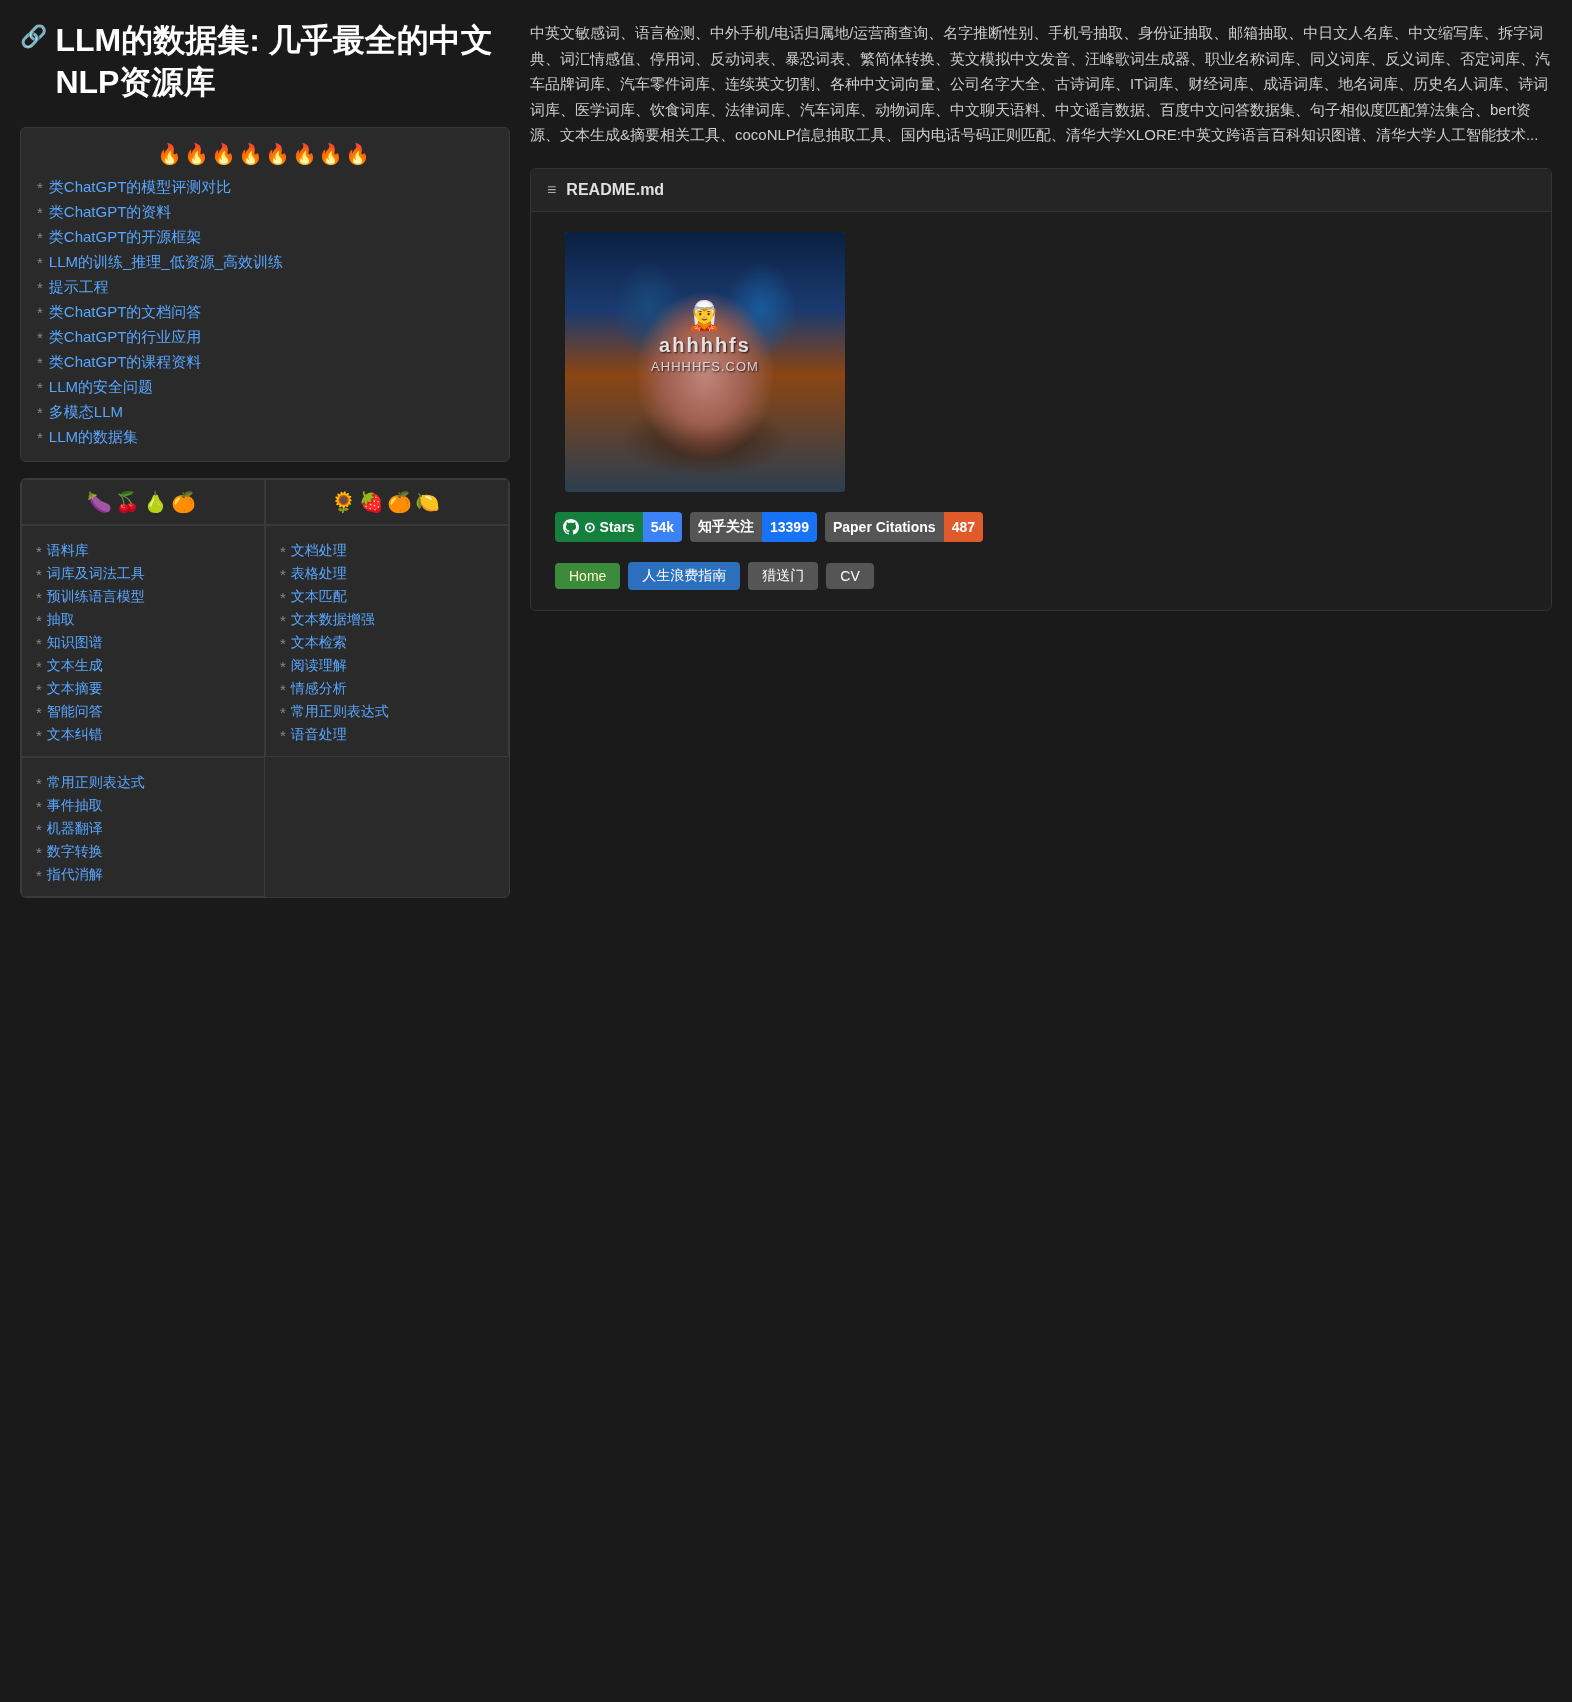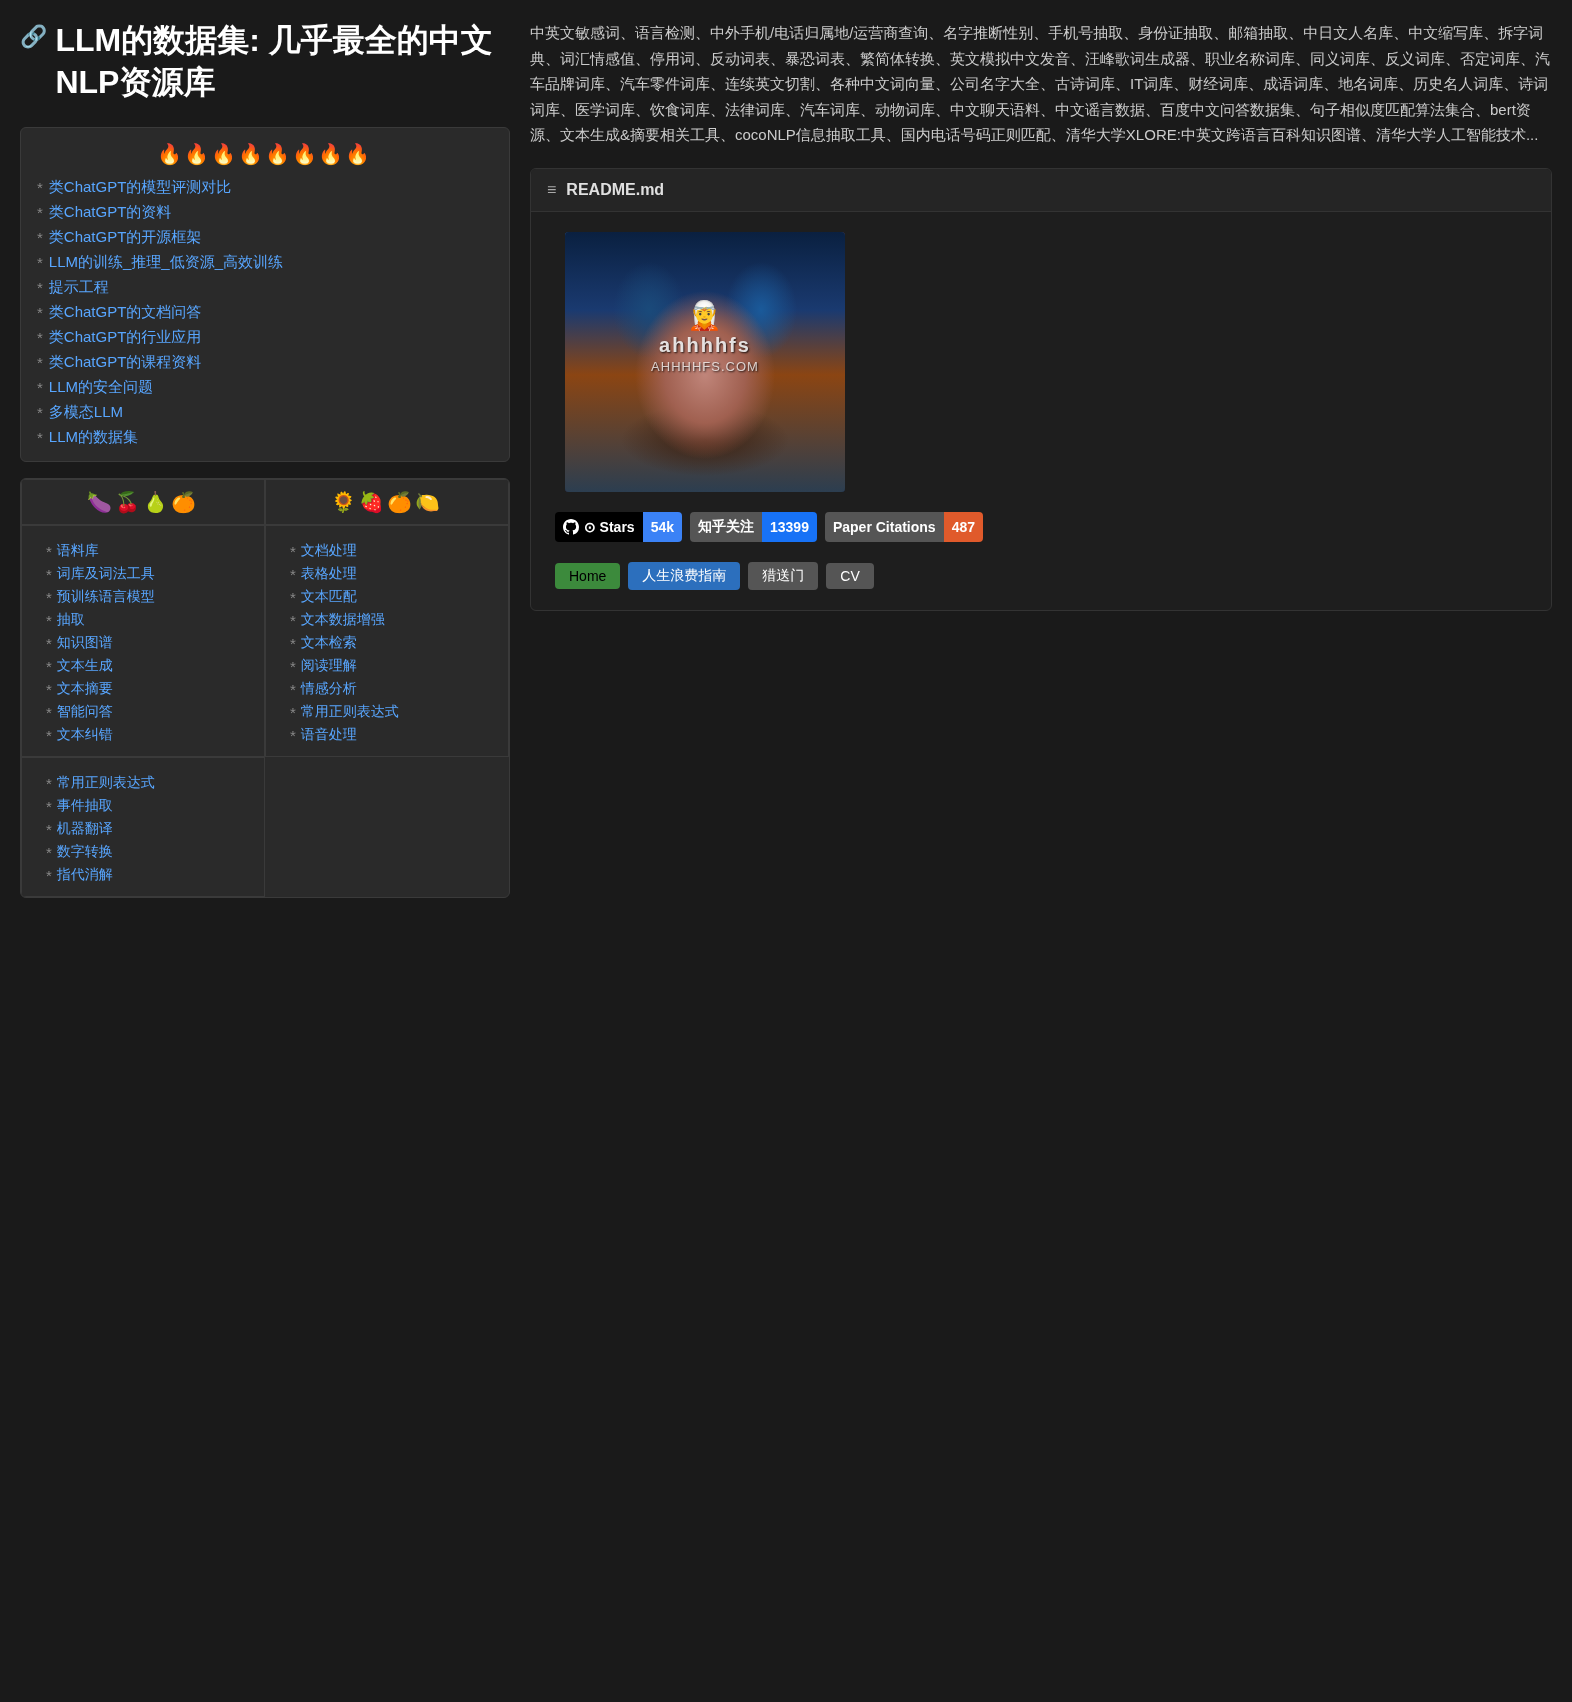--- a/index.html
+++ b/index.html
@@ -83,21 +83,21 @@
     
     .grid-section {
       display: grid;
       grid-template-columns: 1fr 1fr;
       border: 1px solid #3a3a3a;
       border-radius: 6px;
       overflow: hidden;
       background: #2a2a2a;
     }
     .grid-cell {
-      padding: 12px 24px;
+      padding: 12px 14px;
       border: 1px solid #3a3a3a;
     }
     .grid-cell-header {
       font-size: 20px;
       text-align: center;
       padding: 10px 14px;
       border-bottom: 1px solid #3a3a3a;
       letter-spacing: 3px;
     }
     .col-header-left {
@@ -256,21 +256,21 @@
       align-items: center;
       gap: 5px;
     }
     .badge-value {
       padding: 0 8px;
       height: 100%;
       display: flex;
       align-items: center;
       color: #fff;
     }
-    .badge-stars .badge-label { background: #000000; }
+    .badge-stars .badge-label { background: #15803d; }
     .badge-stars .badge-value { background: #3b82f6; }
     .badge-zhihu .badge-label { background: #555; }
     .badge-zhihu .badge-value { background: #1772f6; }
     .badge-citations .badge-label { background: #555; }
     .badge-citations .badge-value { background: #e05a2b; text-align: center; }
 
     
     .nav-links-row {
       display: flex;
       flex-wrap: wrap;
@@ -279,21 +279,21 @@
     }
     .nav-link-btn {
       padding: 5px 14px;
       border-radius: 4px;
       font-size: 14px;
       font-weight: 500;
       cursor: pointer;
       text-decoration: none;
       display: inline-block;
     }
-    .nav-link-home { background: #3c8a3c; color: #000000; }
+    .nav-link-home { background: #3c8a3c; color: #fef9c3; }
     .nav-link-life { background: #2c6fbd; color: #fff; }
     .nav-link-hunt { background: #555; color: #fff; }
     .nav-link-cv { background: #555; color: #fff; }
 
     
     .grid-link-list {
       list-style: none;
       display: flex;
       flex-direction: column;
       gap: 5px;

